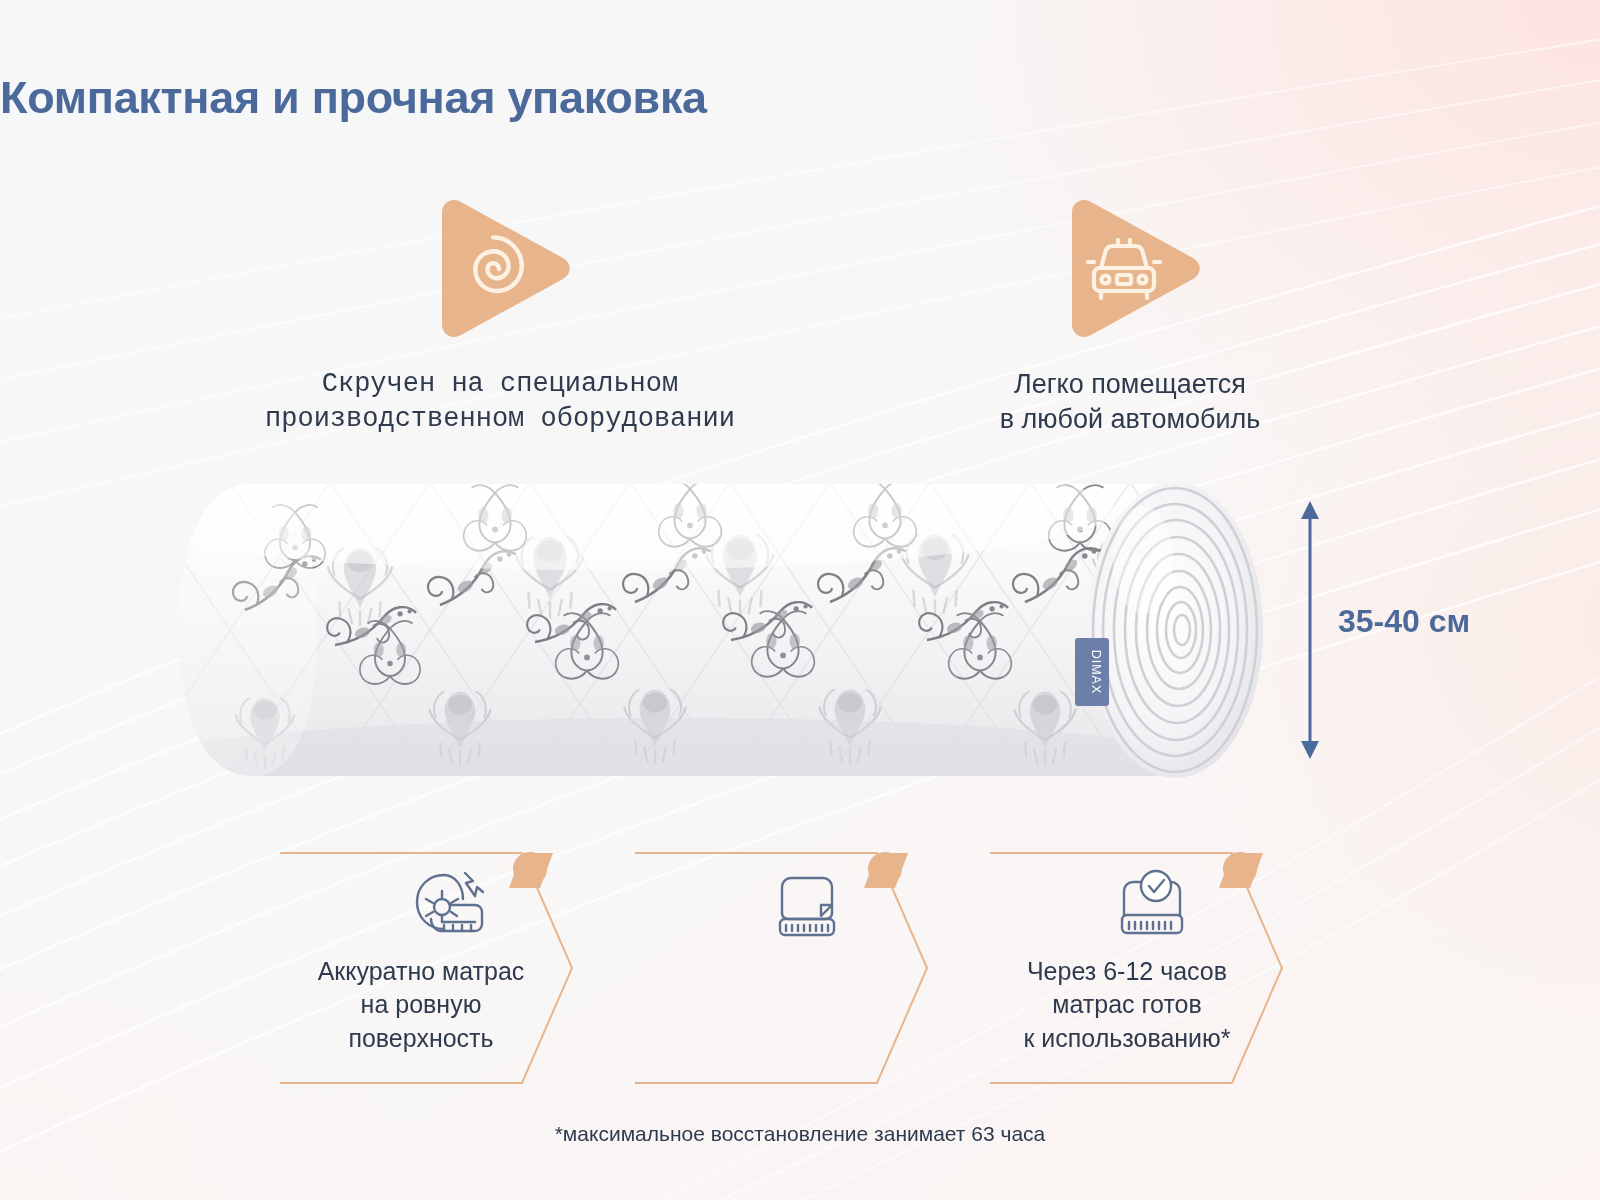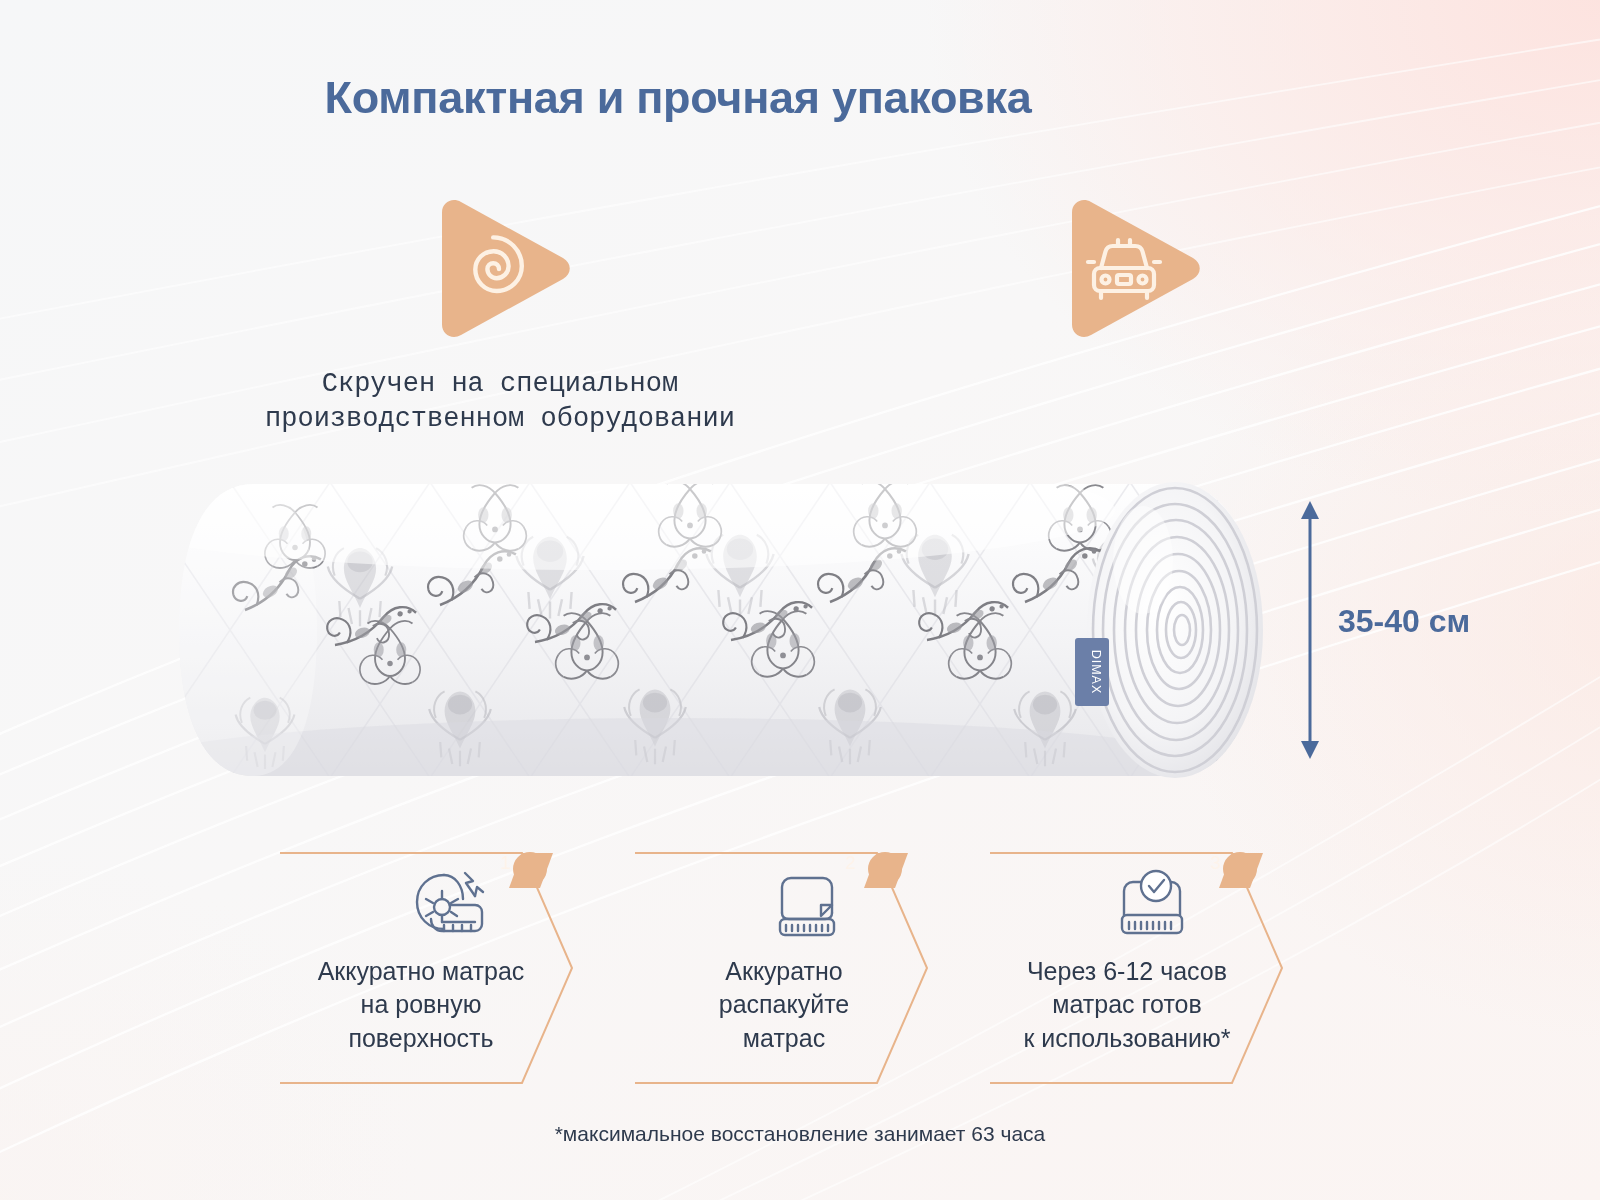--- a/index.html
+++ b/index.html
@@ -18,24 +18,23 @@
       radial-gradient(ellipse 900px 700px at 100% 0%, rgba(253,226,222,0.95) 0%, rgba(253,232,228,0.55) 45%, rgba(247,247,248,0) 75%),
       radial-gradient(ellipse 700px 600px at 103% 52%, rgba(252,232,226,0.75) 0%, rgba(247,247,248,0) 70%),
       radial-gradient(ellipse 600px 500px at 0% 100%, rgba(250,244,242,0.8) 0%, rgba(247,247,248,0) 70%),
       linear-gradient(145deg, #f6f7f8 0%, #f8f7f7 45%, #fbf4f2 100%);
   }
   #bg-waves { position:absolute; inset:0; }
 
   
   .title {
     position:absolute; top:72px; left:0; width:1300px;
-    text-align:center;
+    text-align:left;
     font-size:45px; font-weight:bold; letter-spacing:-0.3px;
     color:#4b6a9b;
-    margin-left:28px;
   }
 
   
   .feature { position:absolute; text-align:center; }
   .feature .tri-wrap {
     position:relative; width:150px; height:145px; margin:0 auto 26px auto;
   }
   .feature .caption {
     font-size:27px; line-height:1.30; color:#2e3a4d; white-space:pre-line;
   }
@@ -141,20 +140,22 @@
         <rect x="29" y="35" width="14" height="9" rx="2"></rect>
         <path d="M13,51 L13,58"></path>
         <path d="M59,51 L59,58"></path>
         <path d="M6,22 L0,22"></path>
         <path d="M66,22 L72,22"></path>
         <path d="M30,6 L30,0"></path>
         <path d="M42,6 L42,0"></path>
       </g>
     </svg>
   </div>
+  <div class="caption">Легко помещается
+в любой автомобиль</div>
 </div>
 
 <svg id="roll-figure" viewBox="0 0 1110 320">
   <defs>
     <clipPath id="rollClip">
       <path d="M78,14 L1000,14 C1052,14 1082,70 1082,160 C1082,250 1052,306 1000,306
                L78,306 C30,306 4,250 4,160 C4,70 30,14 78,14 Z"></path>
     </clipPath>
     <linearGradient id="bodyShade" x1="0" y1="0" x2="0" y2="1">
       <stop offset="0%" stop-color="#ffffff"></stop>
@@ -355,23 +356,20 @@
     <div class="step-num">2</div>
     <svg class="step-icon" viewBox="0 0 82 74">
       <g fill="none" stroke="#5f7190" stroke-width="2.4" stroke-linecap="round" stroke-linejoin="round">
         <path d="M16,44 L16,18 C16,13 20,9 25,9 L57,9 C62,9 66,13 66,18 L66,44"></path>
         <path d="M16,44 C16,48 19,50 23,50 L59,50 C63,50 66,48 66,44"></path>
         <rect x="14" y="50" width="54" height="16" rx="5"></rect>
         <path d="M55,36 L66,36 L55,47 Z"></path>
         <path d="M20,56 L20,62 M26,56 L26,62 M32,56 L32,62 M38,56 L38,62 M44,56 L44,62 M50,56 L50,62 M56,56 L56,62 M62,56 L62,62"></path>
       </g>
     </svg>
-    <div class="step-text">Аккуратно
-распакуйте
-матрас</div>
   </div>
 
   <div class="step" id="step-3">
     <div class="step-num">3</div>
     <svg class="step-icon" viewBox="0 0 82 74">
       <g fill="none" stroke="#5f7190" stroke-width="2.4" stroke-linecap="round" stroke-linejoin="round">
         <path d="M13,46 L13,22 C13,17 17,13 22,13 L60,13 C65,13 69,17 69,22 L69,46"></path>
         <rect x="11" y="46" width="60" height="18" rx="5"></rect>
         <path d="M18,53 L18,60 M24,53 L24,60 M30,53 L30,60 M36,53 L36,60 M42,53 L42,60 M48,53 L48,60 M54,53 L54,60 M60,53 L60,60"></path>
         <circle cx="45" cy="17" r="15" fill="#ffffff"></circle>

